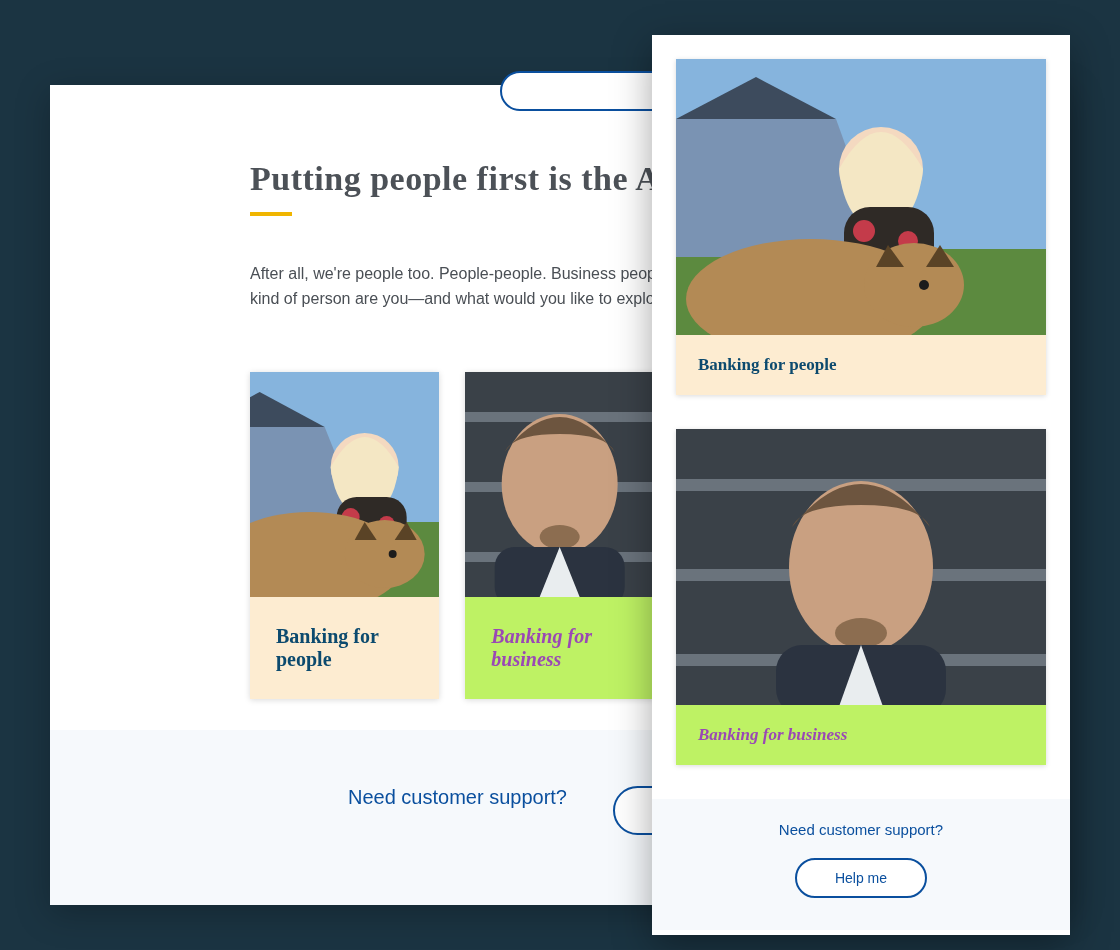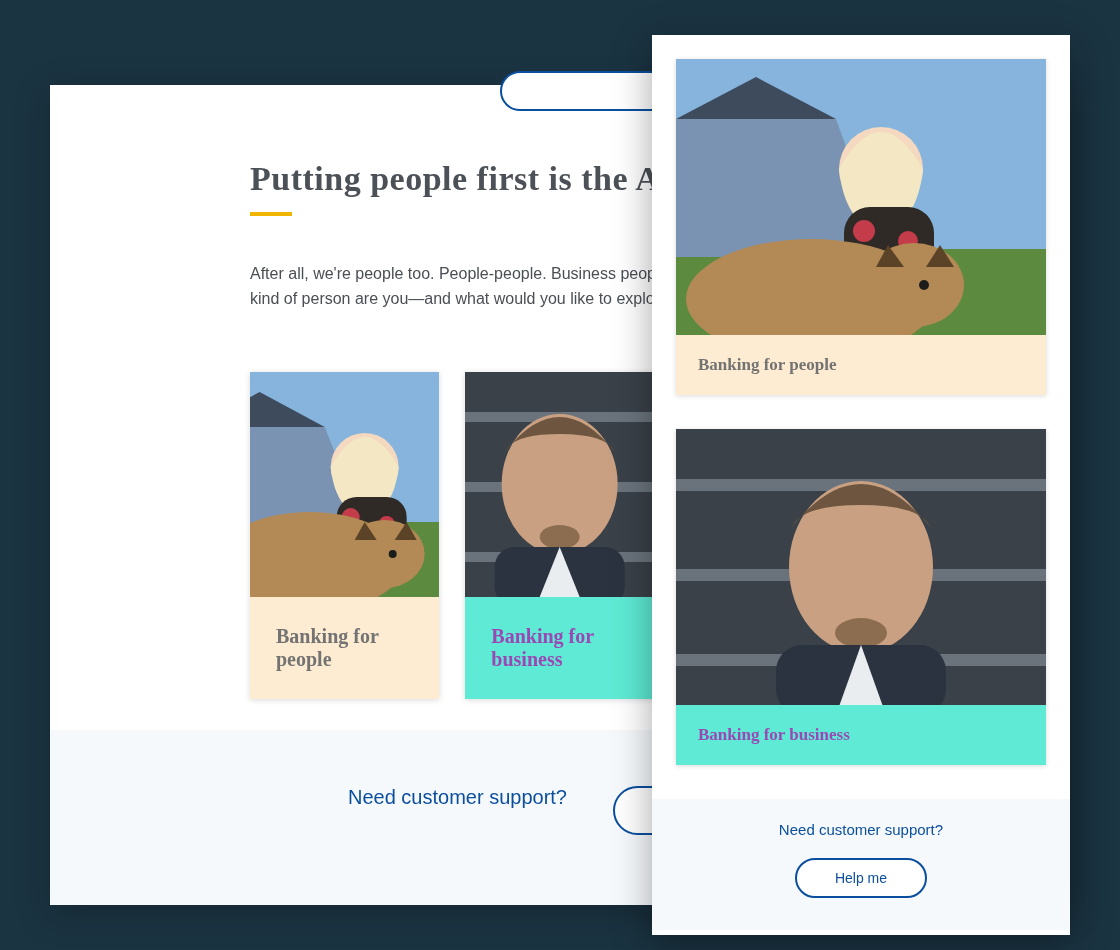--- a/index.html
+++ b/index.html
@@ -66,22 +66,22 @@
     box-shadow: 0 1px 6px rgba(0,0,0,0.15);
     cursor: pointer;
   }
   .desk-card .img { height: 225px; width: 100%; }
   .desk-card .cap {
     padding: 28px 26px;
     font-family: Georgia, "Times New Roman", serif;
     font-weight: 700;
     font-size: 20px;
   }
-  .cap-orange { background: #fdecd1; color: #737373; }
-  .cap-blue   { background: #5eead4; color: #9a48b5; }
+  .cap-orange { background: #fdecd1; color: #0c4a6e; }
+  .cap-blue   { background: #bef264; color: #9a48b5; font-style: italic; }
   .cap-green  { background: #e2f3d8; color: #2c7a2c; }
 
   .desk-footer {
     position: absolute;
     left: 0; right: 0; bottom: 0;
     height: 175px;
     background: #f6f9fc;
     display: flex;
     align-items: flex-start;
     justify-content: center;

